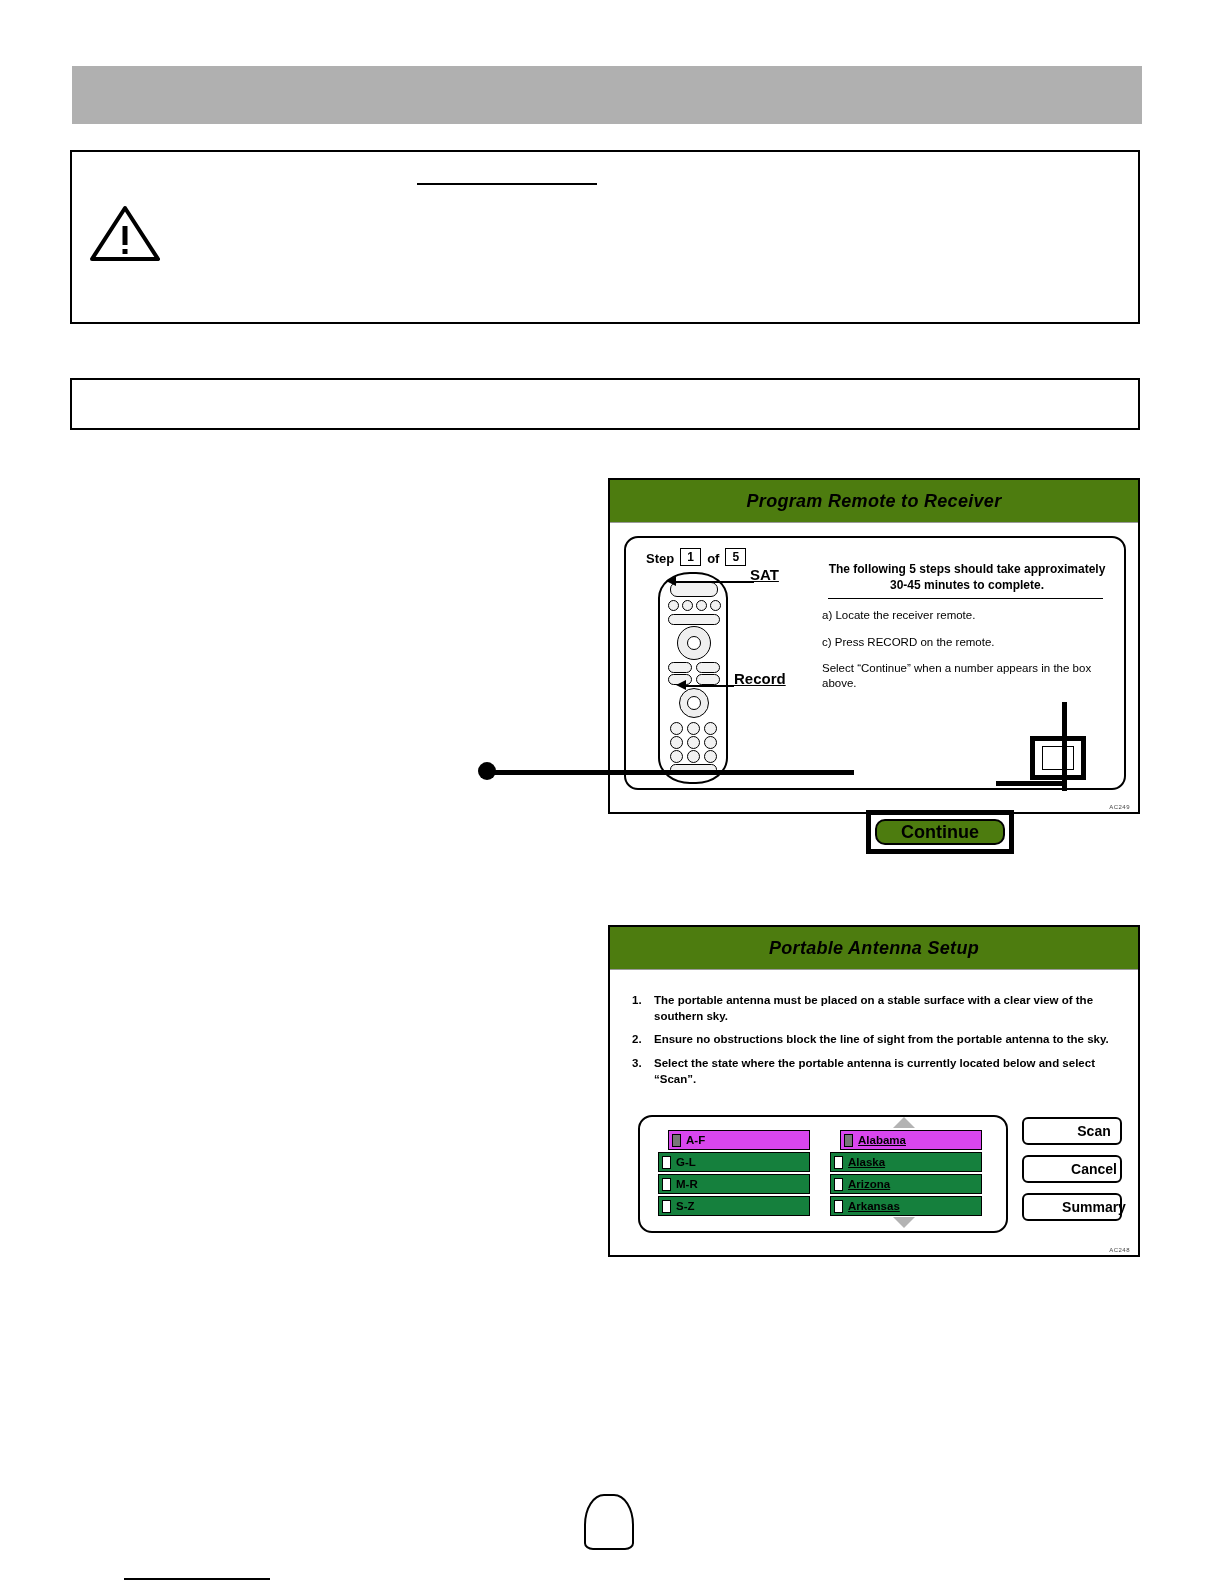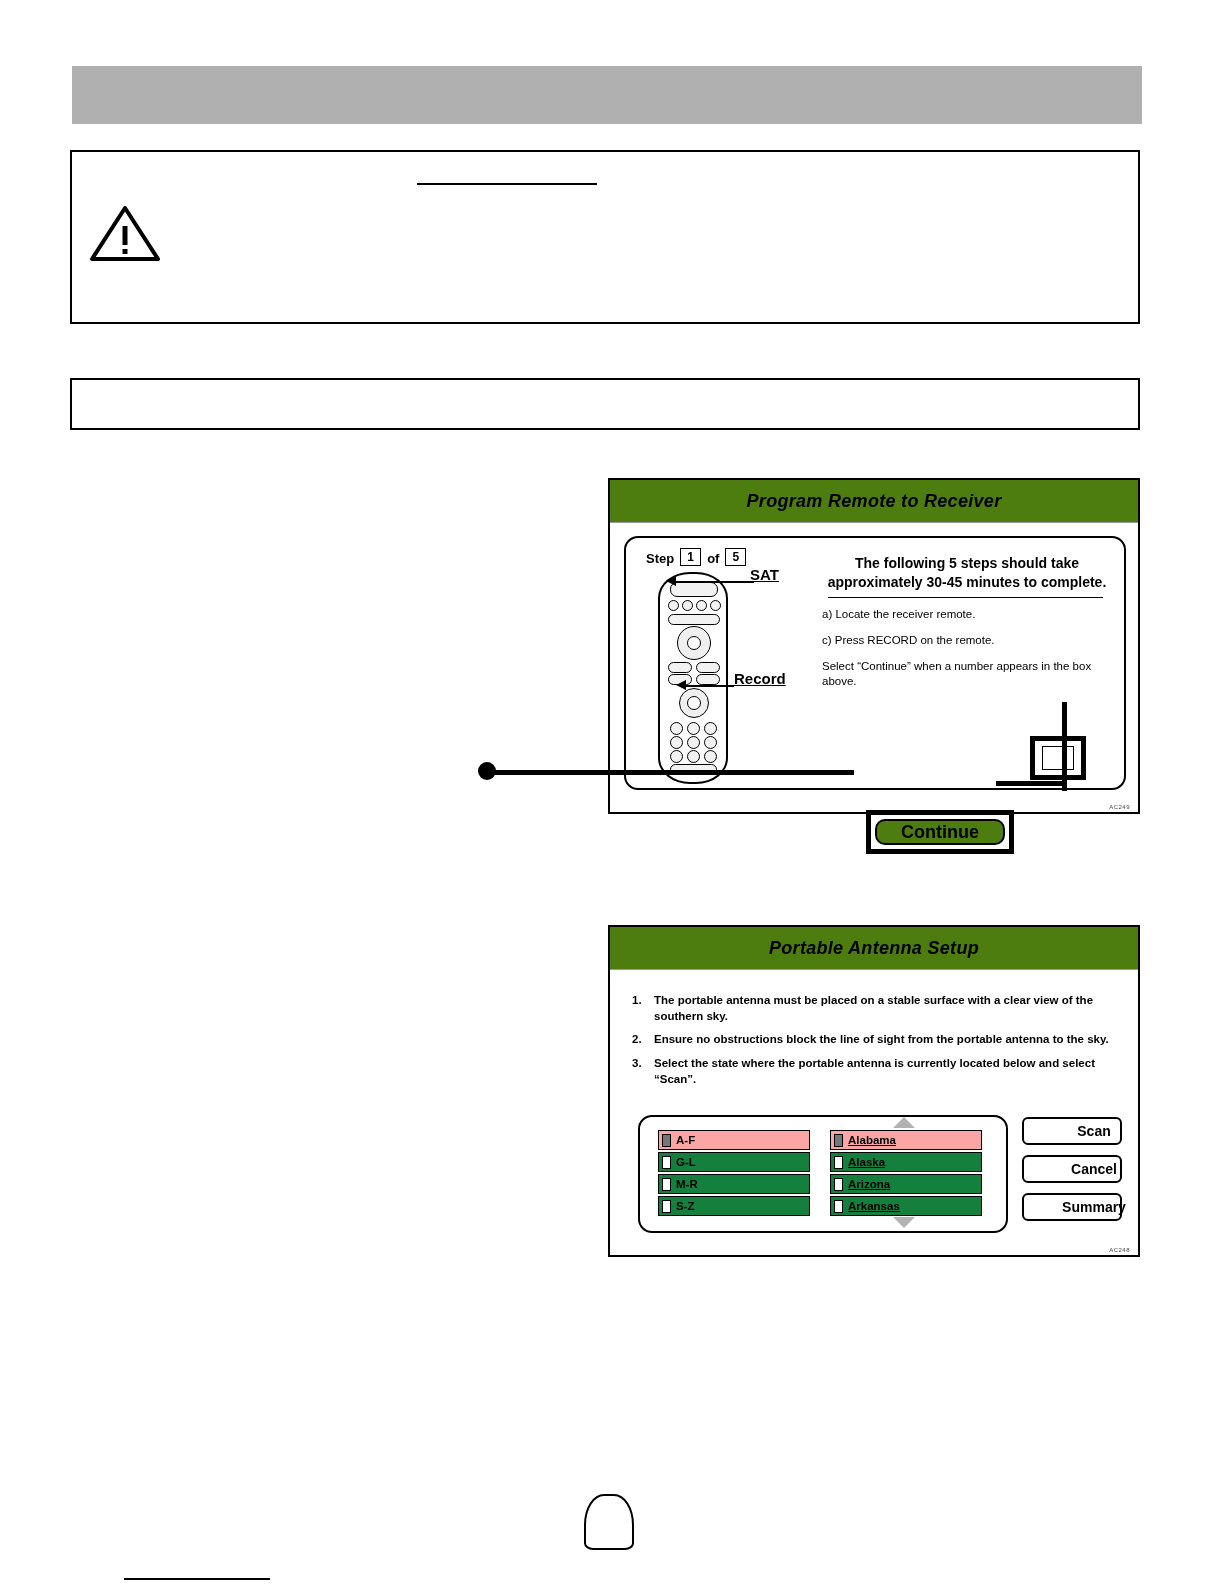--- a/index.html
+++ b/index.html
@@ -182,24 +182,25 @@
     border-right: 10px solid #000;
   }
 
   .s1-right {
     position: absolute;
     left: 196px;
     top: 16px;
     width: 290px;
   }
   .s1-intro {
-    font-size: 14px;
+    font-size: 12px;
     font-weight: bold;
     text-align: center;
     line-height: 1.35;
+    margin-top: 7px;
   }
   .s1-rule {
     margin: 5px 0 9px 6px;
     width: 275px;
     border-top: 1px solid #000;
   }
   .s1-step {
     font-size: 11.5px;
     font-weight: normal;
     line-height: 1.32;
@@ -308,21 +309,21 @@
     height: 18px;
     border: 1px solid #000;
     display: flex;
     align-items: center;
     margin-bottom: 2px;
     font-size: 11.5px;
     font-weight: bold;
     background: #15803d;
     padding-left: 3px;
   }
-  .opt-row.selected { background: #fca5a5; }
+  .opt-row.selected { background: #d946ef; margin-left: 10px; }
   .radio {
     width: 7px;
     height: 11px;
     border: 1px solid #000;
     margin-right: 5px;
     background: #fff;
     flex: 0 0 auto;
   }
   .radio.on { background: #777; }
   .tri {

